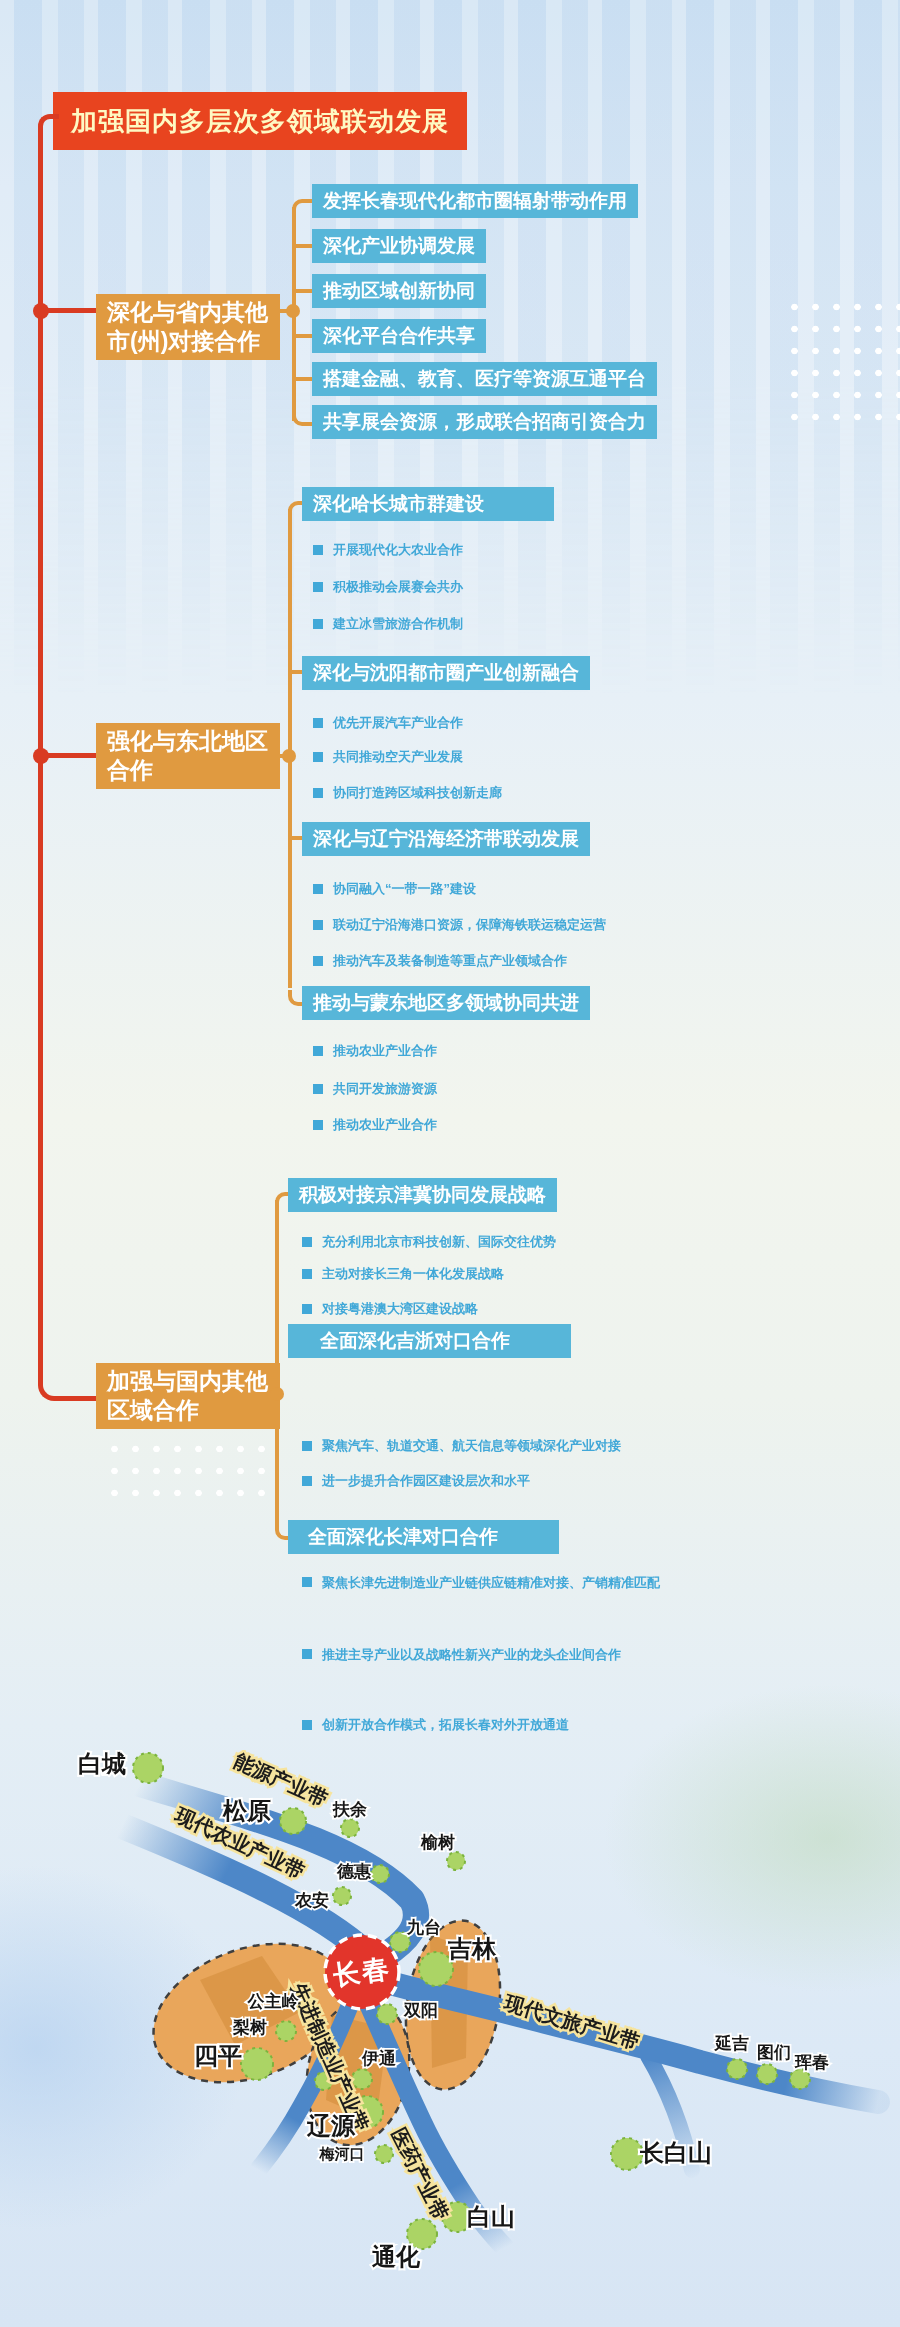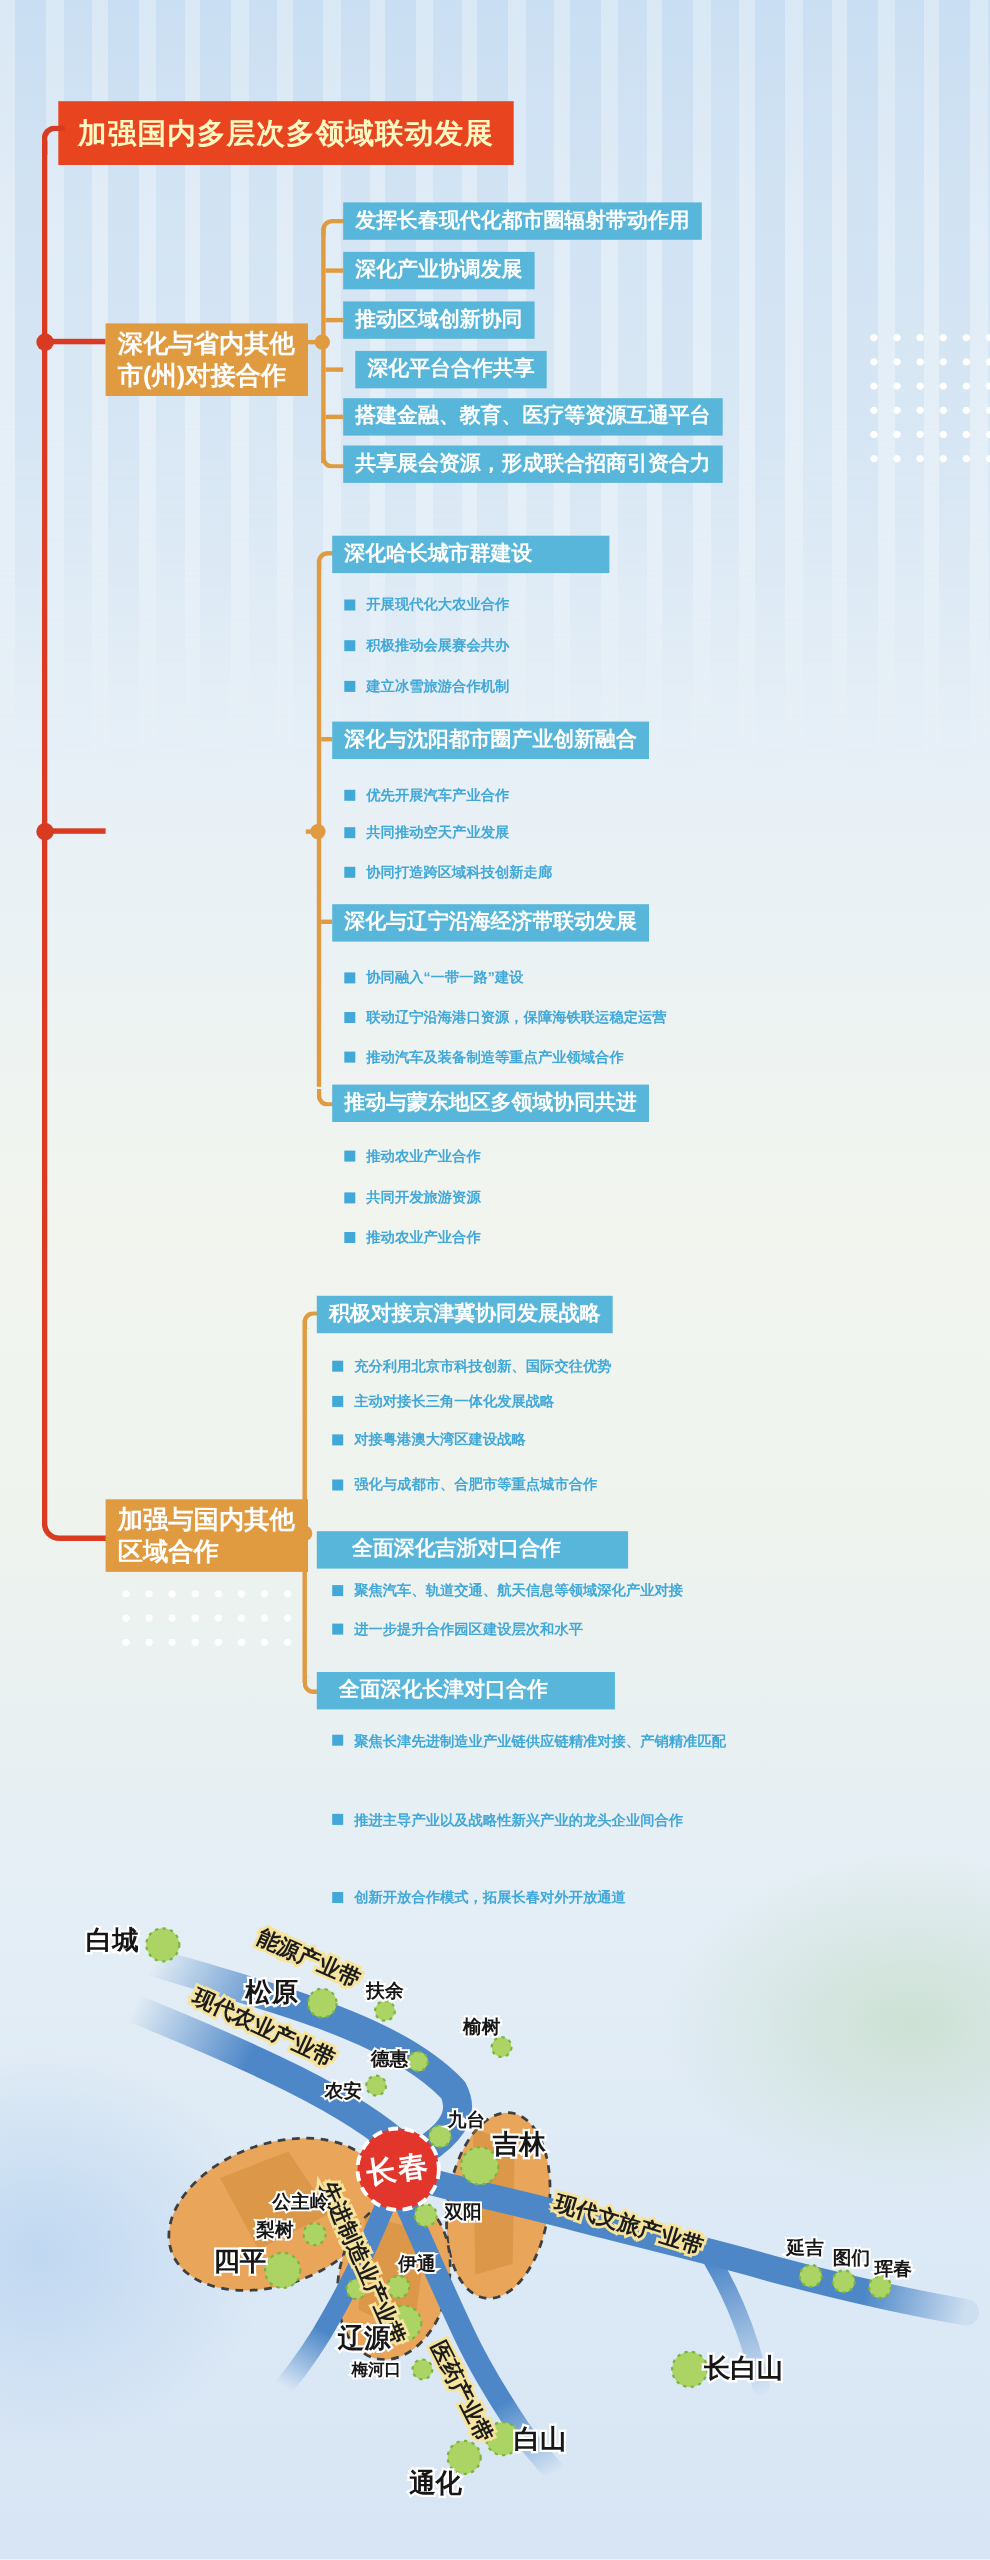--- a/index.html
+++ b/index.html
@@ -69,24 +69,28 @@
   <div class="ovline" style="left:292px;top:207px;height:214px;"></div>
   <div class="ohook-b" style="left:292px;top:410px;width:20px;height:12px;"></div>
   <div class="ostub" style="left:296px;top:244px;width:16px;"></div>
   <div class="ostub" style="left:296px;top:289px;width:16px;"></div>
   <div class="ostub" style="left:296px;top:334px;width:16px;"></div>
   <div class="ostub" style="left:296px;top:377px;width:16px;"></div>
 
   <div class="bluebox" style="left:312px;top:184px;">发挥长春现代化都市圈辐射带动作用</div>
   <div class="bluebox" style="left:312px;top:229px;">深化产业协调发展</div>
   <div class="bluebox" style="left:312px;top:274px;">推动区域创新协同</div>
-  <div class="bluebox" style="left:323px;top:319px;text-align:center;">深化平台合作共享</div>
+  <div class="bluebox" style="left:312px;top:319px;text-align:center;">深化平台合作共享</div>
   <div class="bluebox" style="left:312px;top:362px;">搭建金融、教育、医疗等资源互通平台</div>
   <div class="bluebox" style="left:312px;top:405px;">共享展会资源，形成联合招商引资合力</div>
 
+  <div class="node" style="left:96px;top:723px;">
+    <div>强化与东北地区</div>
+    <div>合作</div>
+  </div>
   <div class="ostub" style="left:278px;top:754px;width:14px;"></div>
   <div class="odot" style="left:282px;top:749px;"></div>
   <div class="ohook-t" style="left:288px;top:501px;width:14px;height:12px;"></div>
   <div class="ovline" style="left:288px;top:509px;height:479px;"></div>
   <div class="ohook-b" style="left:288px;top:990px;width:14px;height:12px;"></div>
   <div class="ostub" style="left:292px;top:670px;width:10px;"></div>
   <div class="ostub" style="left:292px;top:836px;width:10px;"></div>
 
   <div class="bluebox subhead" style="left:302px;top:487px;">深化哈长城市群建设</div>
   <div class="item" style="left:313px;top:537px;"><span class="sq"></span><span>开展现代化大农业合作</span></div>
@@ -116,21 +120,21 @@
   <div class="ohook-t" style="left:275px;top:1192px;width:14px;height:12px;"></div>
   <div class="ovline" style="left:275px;top:1200px;height:330px;"></div>
   <div class="ohook-b" style="left:275px;top:1524px;width:14px;height:12px;"></div>
 
   <div class="bluebox subhead" style="left:288px;top:1178px;">积极对接京津冀协同发展战略</div>
   <div class="item" style="left:302px;top:1229px;"><span class="sq"></span><span>充分利用北京市科技创新、国际交往优势</span></div>
   <div class="item" style="left:302px;top:1261px;"><span class="sq"></span><span>主动对接长三角一体化发展战略</span></div>
   <div class="item" style="left:302px;top:1296px;"><span class="sq"></span><span>对接粤港澳大湾区建设战略</span></div>
   <div class="item" style="left:302px;top:1337px;"><span class="sq"></span><span>强化与成都市、合肥市等重点城市合作</span></div>
 
-  <div class="bluebox subhead minw" style="left:288px;top:1392px;padding-left:32px;">全面深化吉浙对口合作</div>
+  <div class="bluebox subhead minw" style="left:288px;top:1324px;padding-left:32px;">全面深化吉浙对口合作</div>
   <div class="item" style="left:302px;top:1433px;"><span class="sq"></span><span>聚焦汽车、轨道交通、航天信息等领域深化产业对接</span></div>
   <div class="item" style="left:302px;top:1468px;"><span class="sq"></span><span>进一步提升合作园区建设层次和水平</span></div>
 
   <div class="bluebox subhead minw" style="left:288px;top:1520px;padding-left:20px;">全面深化长津对口合作</div>
   <div class="item wrap" style="left:302px;top:1638px;"><span class="sq"></span><span>推进主导产业以及战略性新兴产业的龙头企业间合作</span></div>
   <div class="item wrap" style="left:302px;top:1566px;"><span class="sq"></span><span>聚焦长津先进制造业产业链供应链精准对接、产销精准匹配</span></div>
   <div class="item" style="left:302px;top:1712px;"><span class="sq"></span><span>创新开放合作模式，拓展长春对外开放通道</span></div>
 
   <svg style="position:absolute;left:0;top:1750px;" width="900" height="577" viewBox="0 0 900 577">
     <defs>

